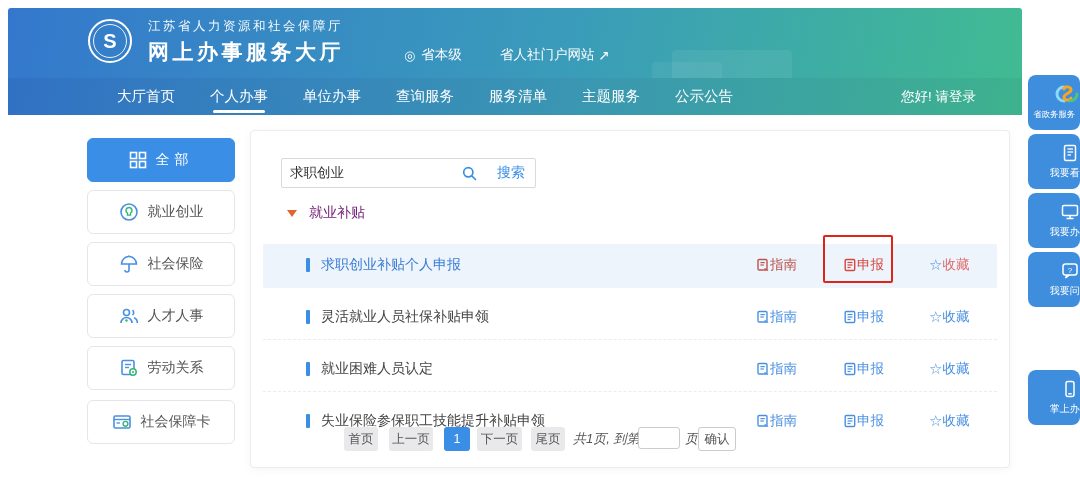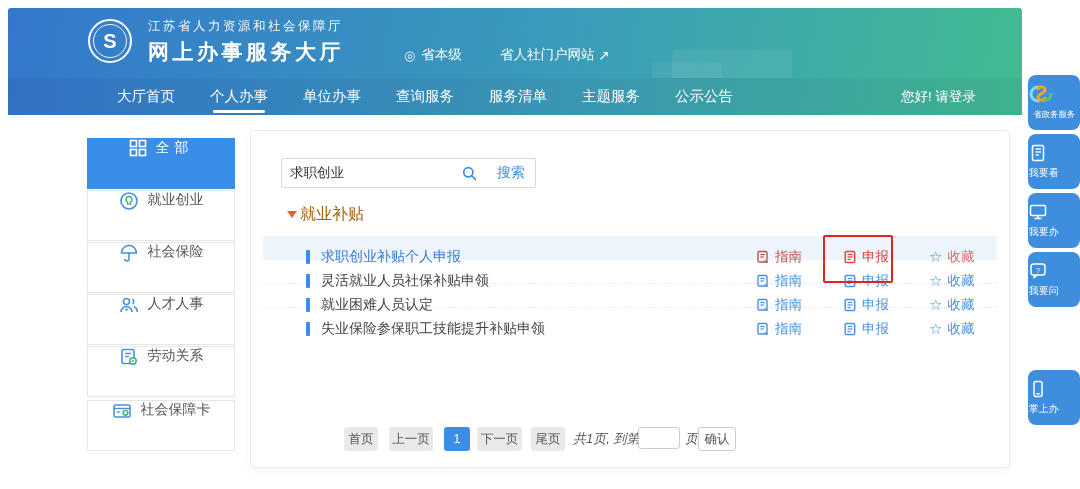--- a/index.html
+++ b/index.html
@@ -29,48 +29,48 @@
   .nav{position:absolute;left:8px;top:78px;width:1014px;height:37px;
        background:linear-gradient(100deg,#3171c4 0%,#3a96b3 55%,#3eb28d 100%);
        display:flex;align-items:center;padding-left:108px;box-sizing:border-box;}
   .nav-item{position:relative;width:60px;margin-right:33px;text-align:center;color:#fff;
        font-size:14.5px;height:37px;line-height:37px;cursor:pointer;flex:none;}
   .nav-item.active::after{content:"";position:absolute;left:4px;bottom:2px;width:52px;height:3.5px;
        background:#fff;border-radius:2px;}
   .greeting{position:absolute;right:46px;top:0;height:37px;line-height:37px;color:#fff;font-size:13.5px;cursor:pointer;}
 
   
-  .side-item{position:absolute;left:87px;width:148px;height:51px;background:#fff;
-       border:1px solid #e4e6ea;border-radius:0;box-sizing:border-box;display:flex;
-       justify-content:center;gap:9px;color:#555;font-size:14px;cursor:pointer;}
+  .side-item{position:absolute;left:87px;width:148px;height:44px;background:#fff;
+       border:1px solid #e4e6ea;border-radius:6px;box-sizing:border-box;display:flex;
+       align-items:center;justify-content:center;gap:9px;color:#555;font-size:14px;cursor:pointer;}
   .side-item.active{background:#3a8ee6;border-color:#3a8ee6;color:#fff;}
   .side-item svg{flex:none;}
 
   
   .panel{position:absolute;left:250px;top:130px;width:760px;height:338px;background:#fff;
        border:1px solid #ececec;border-radius:4px;box-shadow:0 2px 10px rgba(0,0,0,.04);box-sizing:border-box;}
   .search-box{position:absolute;left:30px;top:27px;width:255px;height:30px;border:1px solid #d9d9d9;
        border-radius:2px;box-sizing:border-box;display:flex;align-items:center;}
   .search-box input{flex:1;min-width:0;border:none;outline:none;background:transparent;
        font-size:13.5px;color:#333;padding:0 8px;font-family:inherit;}
   .search-btn{display:flex;align-items:center;gap:20px;color:#3a8ee6;font-size:14px;
        padding:0 10px 0 4px;cursor:pointer;flex:none;}
-  .category{position:absolute;left:36px;top:73px;display:flex;align-items:center;gap:3px;
-       color:#a16207;font-size:16px;cursor:pointer;}
+  .category{position:absolute;left:36px;top:73px;display:flex;align-items:center;gap:12px;
+       color:#701a75;font-size:14px;cursor:pointer;}
   .tri-down{width:0;height:0;border-left:5px solid transparent;border-right:5px solid transparent;
        border-top:7px solid #e2642f;}
 
   .rows{position:absolute;left:0;top:105px;width:100%;}
-  .row{position:relative;height:24px;margin:0 12px;}
+  .row{position:relative;height:44px;margin:8px 12px;}
   .row.sep{border-bottom:1px dashed #e7edf4;box-sizing:border-box;}
   .row.hl{background:#edf4fc;border-radius:2px;}
   .row .marker{position:absolute;left:43px;top:14px;width:3.5px;height:14px;background:#3a8ee6;border-radius:1px;}
   .row .title{position:absolute;left:58px;top:0;line-height:41px;font-size:14px;color:#444;cursor:pointer;}
   .row.hl .title{color:#3a7bd5;}
-  .act{position:absolute;top:0;height:41px;display:flex;align-items:center;gap:5px;
+  .act{position:absolute;top:0;height:41px;display:flex;align-items:center;
        color:#4a90e2;font-size:13.5px;cursor:pointer;}
   .act.guide{left:493px;}
   .act.apply{left:580px;}
   .act.fav{left:666px;}
   .row.hl .act.guide{color:#bb544c;}
   .row.hl .act.apply{color:#d9443c;}
   .row.hl .act.fav{color:#e06a6a;}
   .row.hl .act.fav .star{color:#4a90e2;}
   .star{font-size:15px;line-height:1;}
 
@@ -83,22 +83,22 @@
        color:#555;border-radius:3px;cursor:pointer;}
   .pbtn.cur{background:#3a8ee6;color:#fff;}
   .ptxt{position:absolute;top:0;height:24px;line-height:24px;color:#555;font-size:13px;font-style:italic;}
   .pgoto{position:absolute;left:387px;top:0;width:42px;height:22px;border:1px solid #ccc;border-radius:3px;
        box-sizing:border-box;font-size:13px;padding:0 4px;outline:none;font-family:inherit;}
   .pconfirm{position:absolute;left:447px;top:0;width:38px;height:24px;line-height:22px;text-align:center;
        background:#fff;border:1px solid #ccc;border-radius:3px;box-sizing:border-box;color:#555;cursor:pointer;}
 
   
   .rail-item{position:absolute;left:1028px;width:52px;height:55px;background:#3e8edd;border-radius:8px;
-       display:flex;flex-direction:column;align-items:flex-start;justify-content:center;gap:3px;
-       color:#fff;cursor:pointer;box-sizing:border-box;z-index:10;}
+       display:flex;flex-direction:column;align-items:flex-end;justify-content:center;gap:3px;
+       color:#fff;cursor:pointer;box-sizing:border-box;z-index:10;padding-left:19px;}
   .rail-label{font-size:10.5px;transform:scale(.95);white-space:nowrap;}
   .rail-label.small{transform:scale(.8);}
 </style>
 </head>
 <body>
 
 <div class="page">
 
   <div class="hdr">
     <div class="deco1"></div>

